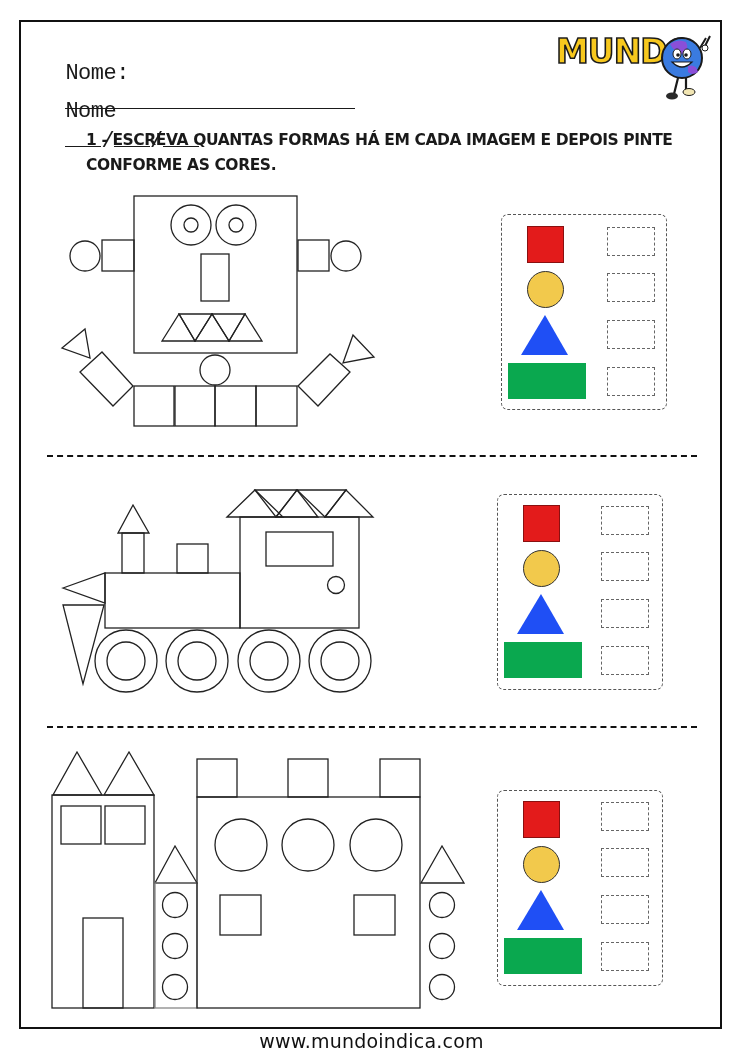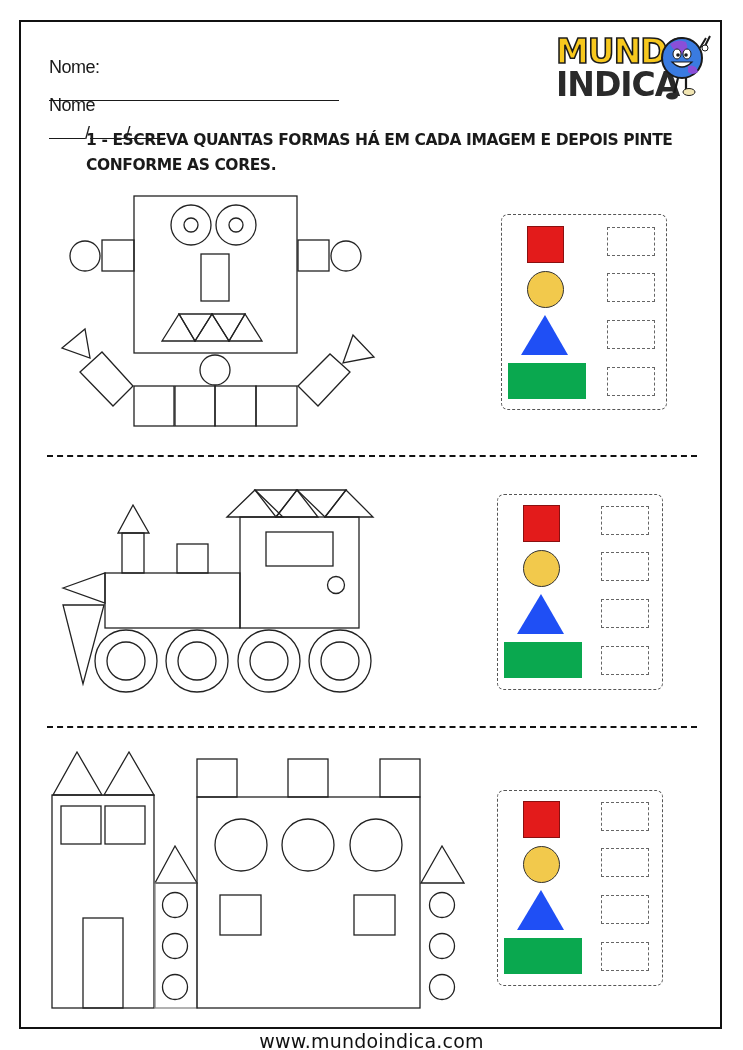--- a/index.html
+++ b/index.html
@@ -1,18 +1,18 @@
 <!DOCTYPE html>
 <html><head>
   <meta charset="utf-8">
   <style>
     html, body { margin: 0; padding: 0; background: #ffffff; }
     body { width: 743px; height: 1050px; position: relative; overflow: hidden; font-family: "Liberation Sans", sans-serif; color: #111; }
     .frame { position: absolute; left: 19px; top: 20px; width: 703px; height: 1009px; border: 2px solid #111; box-sizing: border-box; }
-    .hdr-line { position: absolute; left: 40px; font-family: Liberation Sans, sans-serif; font-size: 18px; color: #1a1a1a; letter-spacing: -0.5px; white-space: pre; }
+    .hdr-line { position: absolute; left: 40px; font-family: Liberation Mono, monospace; font-size: 22px; color: #1a1a1a; letter-spacing: -0.5px; white-space: pre; }
     .name-line { top: 36px; }
     .date-line { top: 74px; }
     .blank { display: inline-block; border-bottom: 1.5px solid #1a1a1a; height: 22px; vertical-align: baseline; }
     .logo { position: absolute; left: 548px; top: 30px; width: 165px; height: 75px; }
     .logo .w1, .logo .w2 { position: absolute; font-family: "DejaVu Sans", sans-serif; font-weight: bold; font-size: 33px; letter-spacing: -1px; line-height: 1; }
     .logo .w1 { left: 8px; top: 5px; color: #f7c81e; -webkit-text-stroke: 1.6px #1a1a1a; }
     .logo .w2 { left: 8px; top: 38px; color: #2a2a2a; }
     .instructions { position: absolute; left: 42px; top: 128px; width: 660px; font-family: "DejaVu Sans", sans-serif; font-weight: bold; font-size: 15.5px; line-height: 25px; letter-spacing: -0.4px; color: #1a1a1a; margin-left: 44px; }
     .dash-sep { position: absolute; left: 47px; width: 650px; height: 0; border-top: 2.5px dashed #111; }
     .drawing { position: absolute; }
@@ -30,21 +30,20 @@
   <span>Nome:</span>
   <span class="blank" style="width:290px;"></span>
 </div>
 <div class="hdr-line date-line">
   <span>Nome</span>
   <span class="blank" style="width:36px;"></span><span>/</span><span class="blank" style="width:36px;"></span><span>/</span><span class="blank" style="width:36px;"></span>
 </div>
 
 <div class="logo">
   <span class="w1">MUNDO</span>
-  <span class="w2">INDICA</span>
   <svg style="position:absolute;left:112px;top:0;" width="55" height="75" viewBox="0 0 55 75">
     <circle cx="22" cy="28" r="20" fill="#3a7be0" stroke="#1a1a1a" stroke-width="2"></circle>
     <path d="M10 14 Q18 8 26 12 Q30 20 22 24 Q14 22 10 14Z" fill="#8a4fd8"></path>
     <path d="M28 36 Q36 34 38 42 Q32 46 28 42Z" fill="#8a4fd8"></path>
     <ellipse cx="17" cy="24" rx="4" ry="5" fill="#fff" stroke="#1a1a1a" stroke-width="1"></ellipse>
     <ellipse cx="27" cy="24" rx="4" ry="5" fill="#fff" stroke="#1a1a1a" stroke-width="1"></ellipse>
     <circle cx="18" cy="25" r="1.8" fill="#1a1a1a"></circle>
     <circle cx="26" cy="25" r="1.8" fill="#1a1a1a"></circle>
     <path d="M12 32 Q22 42 32 32 Z" fill="#fff" stroke="#1a1a1a" stroke-width="1.2"></path>
     <path d="M40 18 L46 8 M44 18 L50 6" stroke="#1a1a1a" stroke-width="2" fill="none"></path>

